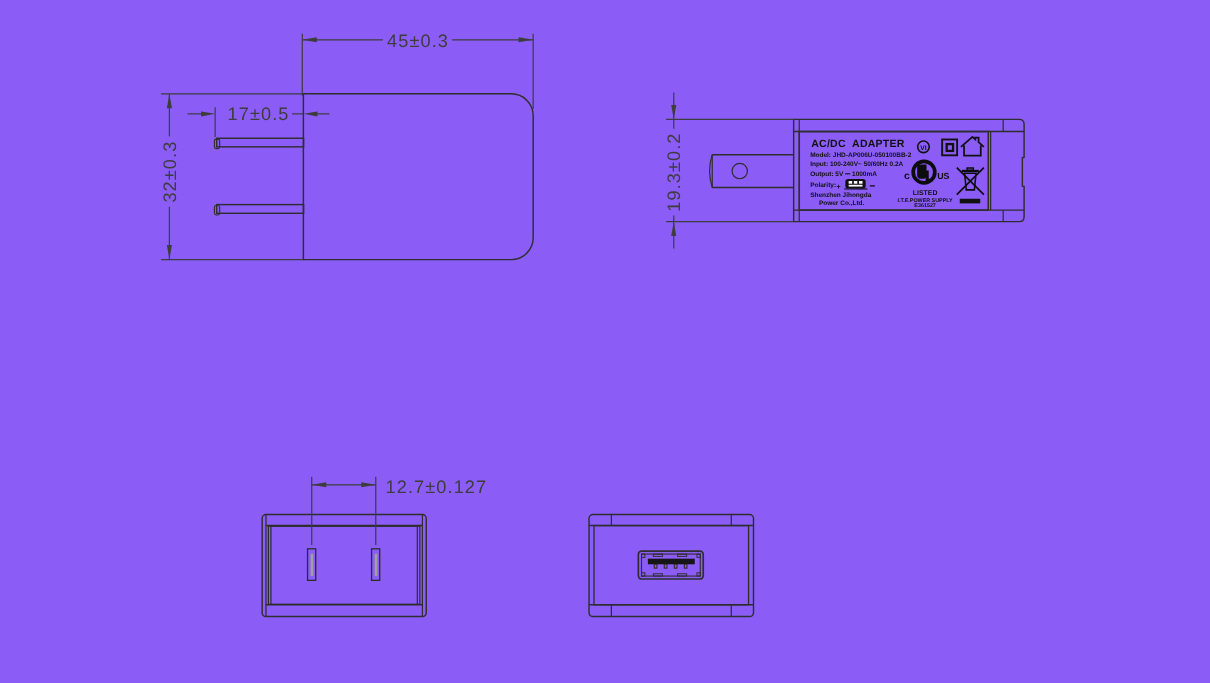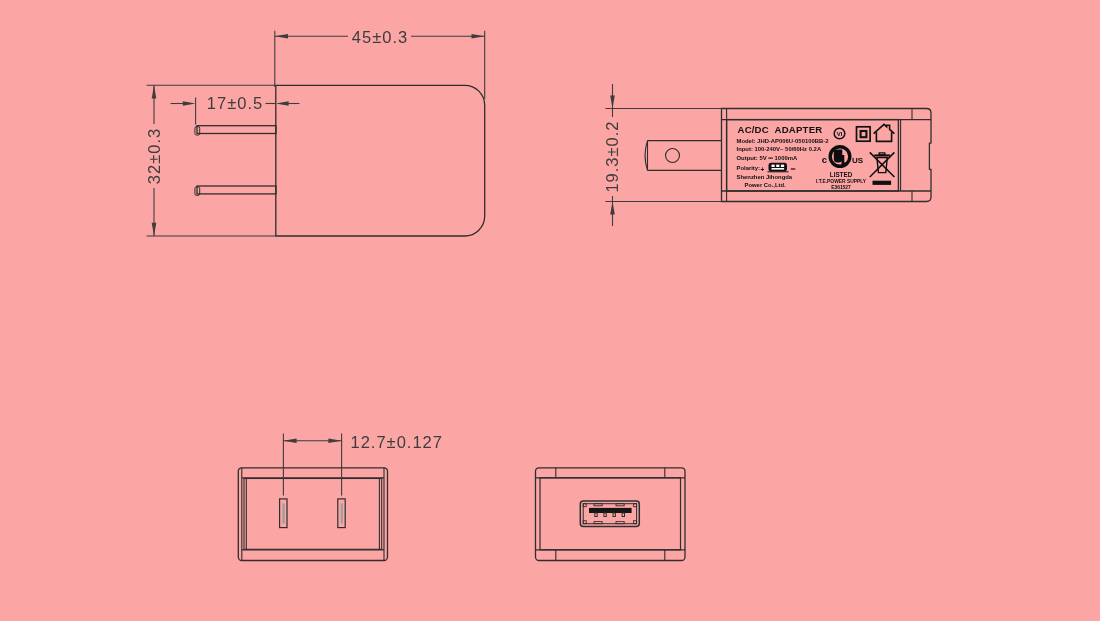--- a/index.html
+++ b/index.html
@@ -1,16 +1,16 @@
 <!DOCTYPE html>
 <html><head>
 <meta charset="utf-8">
 <style>
   html,body{margin:0;padding:0;background:#ffffff;}
-  #page{position:relative;width:1100px;height:621px;background:#fca5a5;overflow:hidden;
+  #page{position:relative;width:1100px;height:621px;background:#8b5cf6;overflow:hidden;
         font-family:"Liberation Sans", sans-serif;}
   svg{position:absolute;left:0;top:0;}
   text{font-family:"Liberation Sans", sans-serif;}
 </style>
 </head>
 <body>
 <div id="page">
 <svg width="1100" height="621" viewBox="0 0 1100 621">
   <g fill="none" stroke="#2e2e2e" stroke-width="1.3">
 

